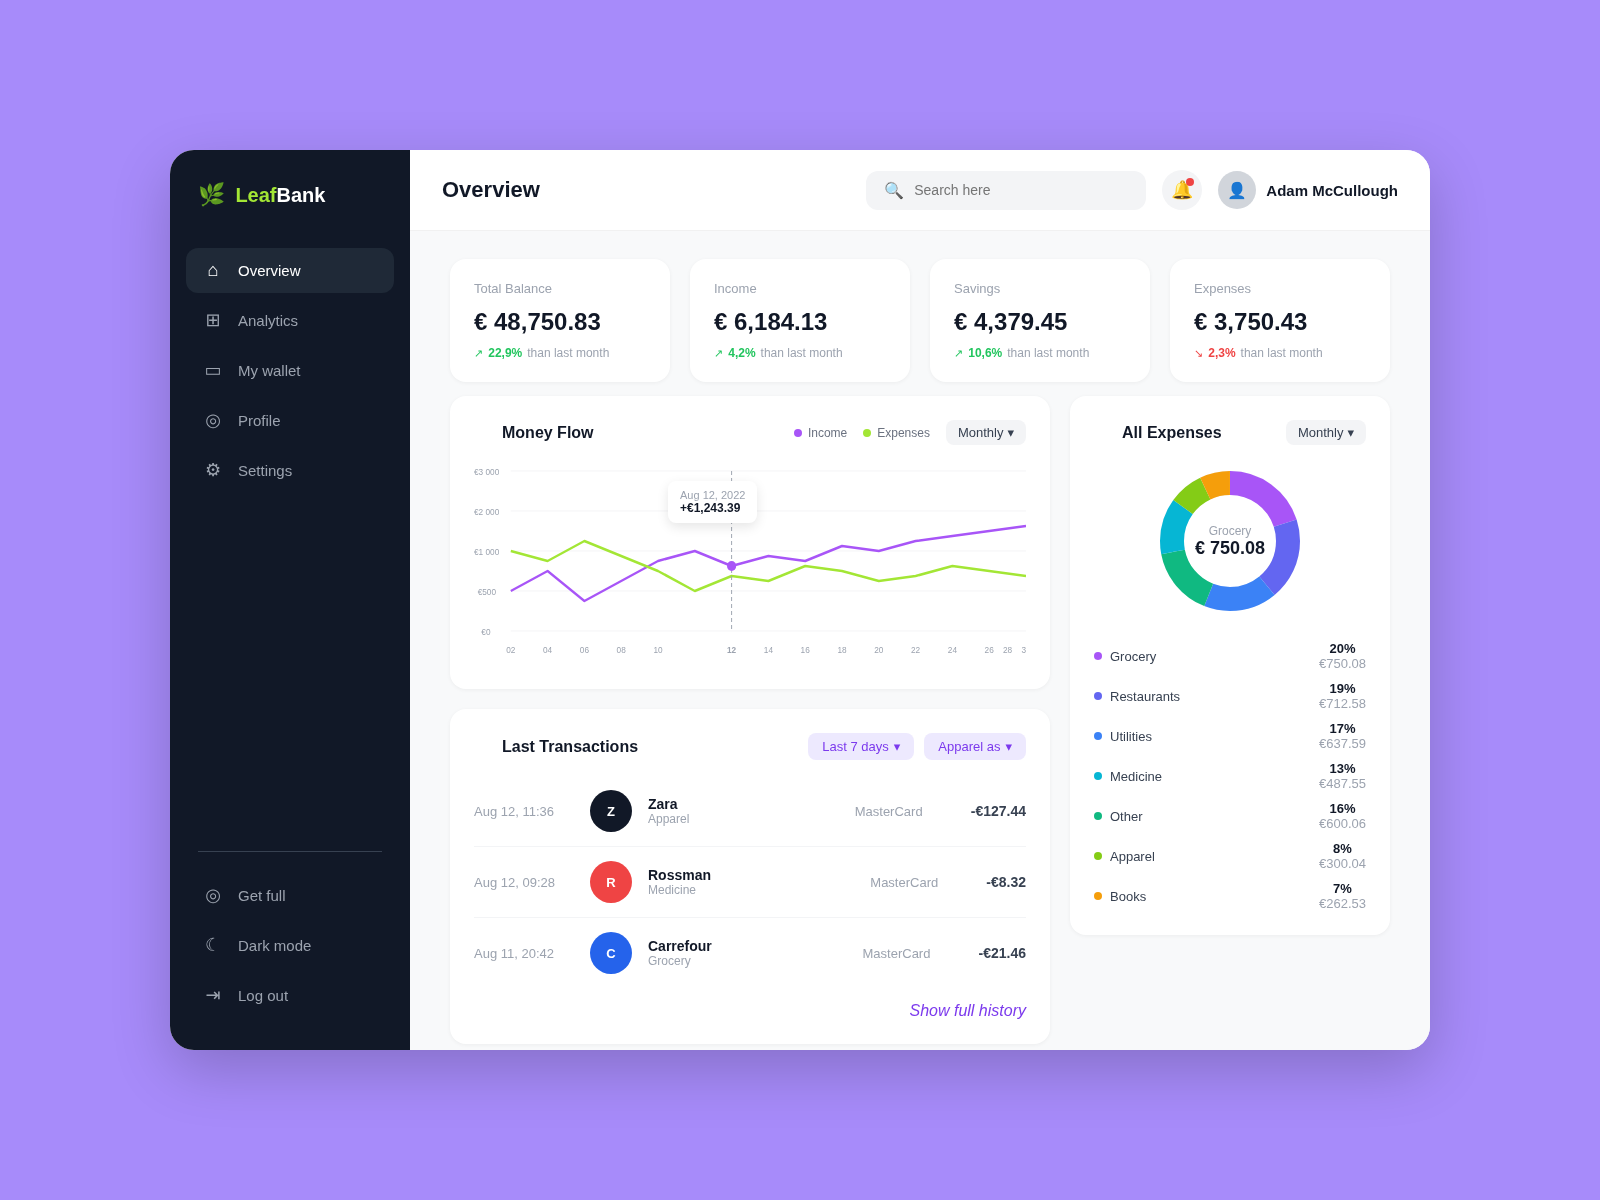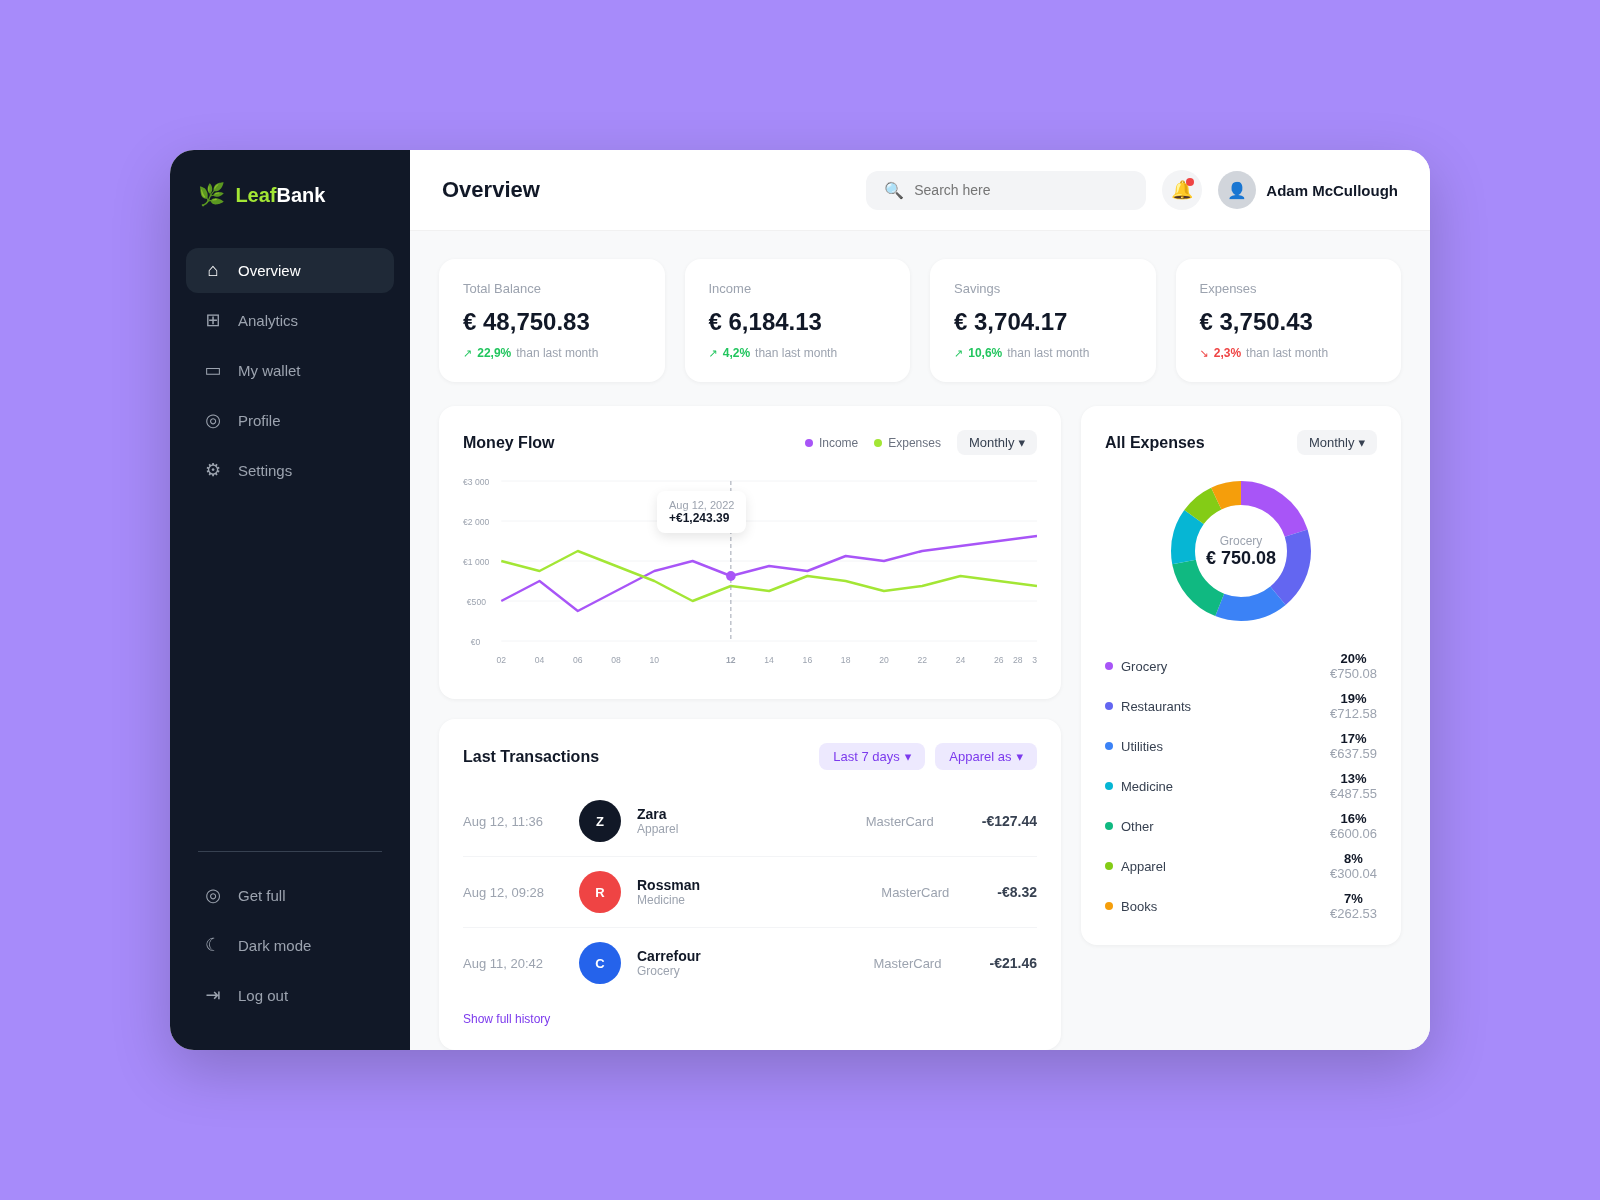--- a/index.html
+++ b/index.html
@@ -160,24 +160,24 @@
       justify-content: center;
       font-size: 16px;
     }
     .user-name {
       font-size: 15px;
       font-weight: 600;
       color: #111827;
     }
     
     .content {
-      padding: 28px 29px;
+      padding: 28px 40px;
       display: flex;
       flex-direction: column;
-      gap: 24px;
+      gap: 14px;
     }
     
     .stat-cards {
       display: grid;
       grid-template-columns: repeat(4, 1fr);
       gap: 20px;
     }
     .stat-card {
       background: #fff;
       border-radius: 16px;
@@ -230,20 +230,21 @@
     .card-header {
       display: flex;
       align-items: center;
       justify-content: space-between;
       margin-bottom: 16px;
     }
     .card-title {
       font-size: 16px;
       font-weight: 700;
       color: #111827;
+      margin-left: 28px;
     }
     .legend {
       display: flex;
       align-items: center;
       gap: 16px;
     }
     .legend-item {
       display: flex;
       align-items: center;
       gap: 6px;
@@ -338,26 +339,27 @@
       justify-content: center;
       font-size: 18px;
       flex-shrink: 0;
     }
     .tx-info { flex: 1; }
     .tx-name { font-size: 14px; font-weight: 600; color: #111827; }
     .tx-sub { font-size: 12px; color: #9ca3af; }
     .tx-method { font-size: 13px; color: #9ca3af; width: 100px; }
     .tx-amount { font-size: 14px; font-weight: 600; color: #374151; margin-left: auto; }
     .show-history {
-      text-align: left;
+      text-align: right;
       padding-top: 14px;
-      font-size: 12px;
+      font-size: 16px;
       color: #7c3aed;
       cursor: pointer;
       font-weight: 500;
+      font-style: italic;
     }
     
     .right-col {
       display: flex;
       flex-direction: column;
       gap: 20px;
     }
     .expenses-card {
       background: #fff;
       border-radius: 16px;
@@ -481,21 +483,21 @@
           <div class="stat-label">Income</div>
           <div class="stat-value">€ 6,184.13</div>
           <div class="stat-change green">
             <span class="arrow">↗</span>
             <span class="pct">4,2%</span>
             <span>than last month</span>
           </div>
         </div>
         <div class="stat-card">
           <div class="stat-label">Savings</div>
-          <div class="stat-value">€ 3,704.17</div>
+          <div class="stat-value">€ 4,379.45</div>
           <div class="stat-change green">
             <span class="arrow">↗</span>
             <span class="pct">10,6%</span>
             <span>than last month</span>
           </div>
         </div>
         <div class="stat-card">
           <div class="stat-label">Expenses</div>
           <div class="stat-value">€ 3,750.43</div>
           <div class="stat-change red">

